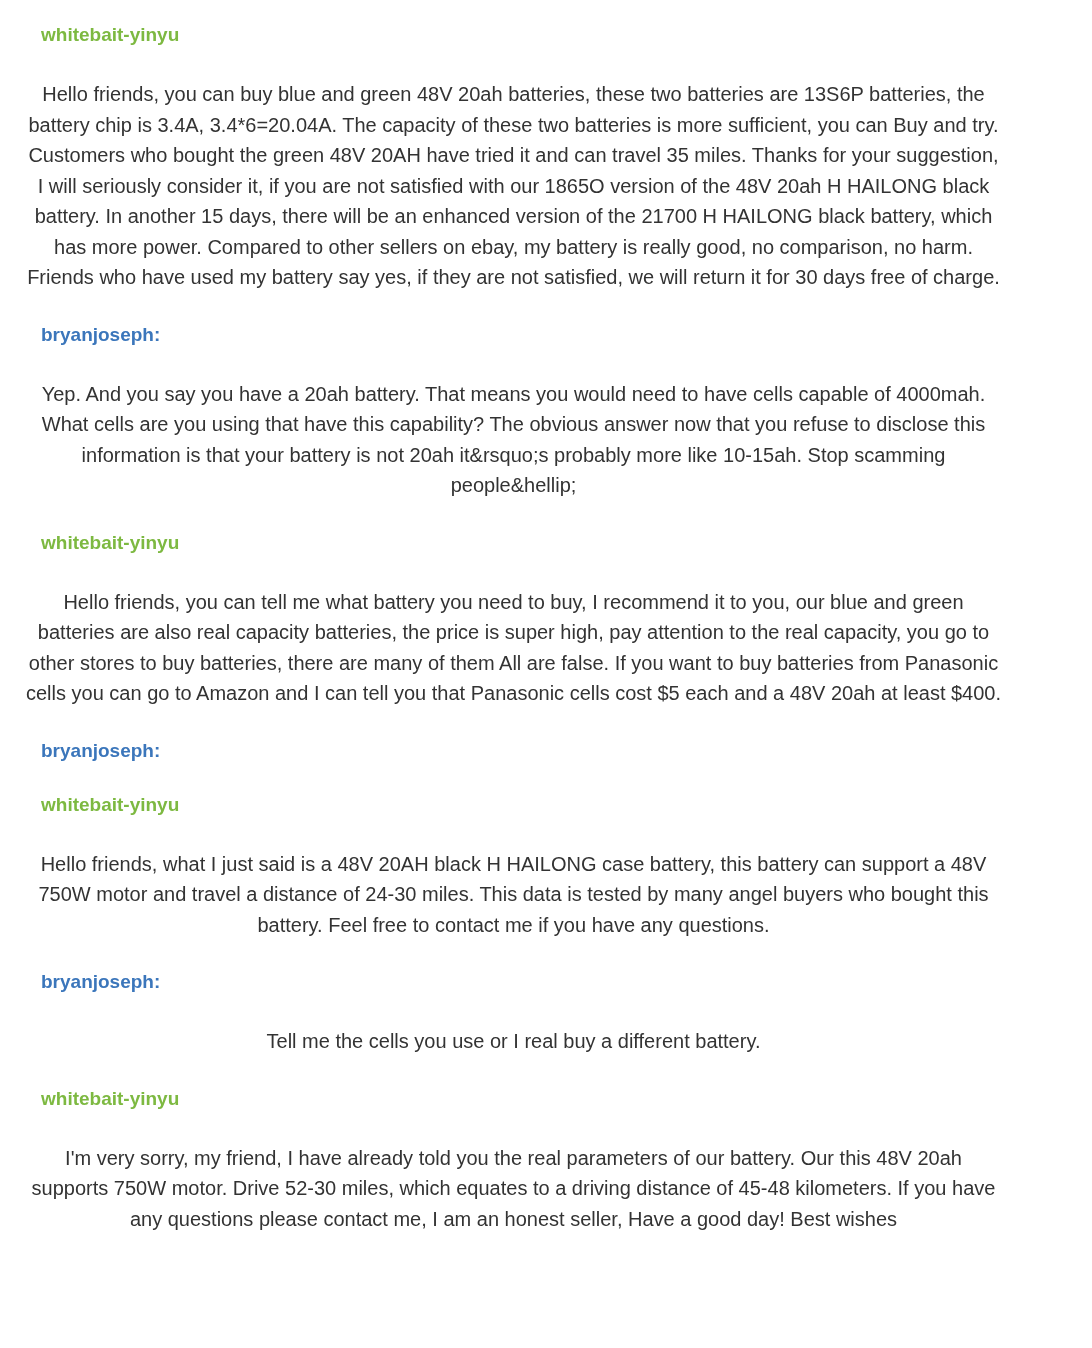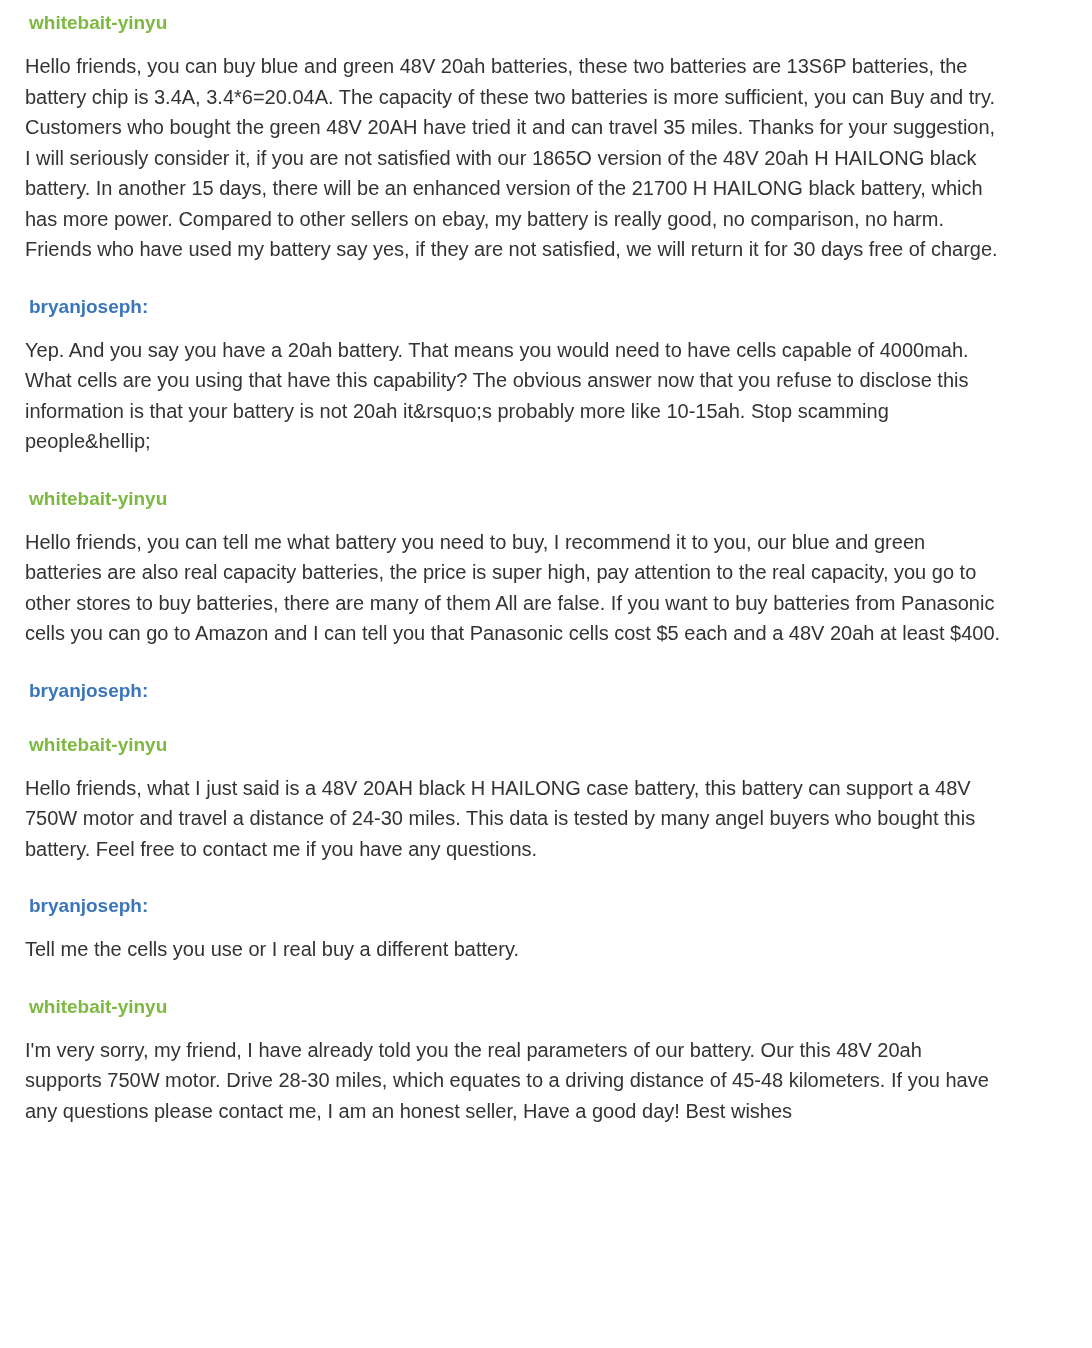--- a/index.html
+++ b/index.html
@@ -13,35 +13,36 @@
     width: 1092px;
     padding: 7px 90px 10px 25px;
   }
   .message {
     margin: 0 0 30px 0;
   }
   .message:last-child {
     margin-bottom: 0;
   }
   .author {
-    margin: 4px;
+    margin: 16px;
     font-size: 19px;
     font-weight: bold;
     line-height: 24px;
     cursor: pointer;
   }
   .from-seller .author { color: var(--seller-color, #7db941); }
   .from-buyer  .author { color: var(--buyer-color, #3b76bb); }
   .body-text {
-    margin: 16px 0 0 0;
+    margin: 32px 0 0 0;
     font-size: 20px;
     line-height: 30.5px;
     color: var(--body-color, #333333);
     max-width: 985px;
     overflow-wrap: break-word;
+    text-align: center;
   }
 </style>
 </head>
 <body style="background: rgb(255, 255, 255);">
 
 <div class="thread">
 
   <section class="message from-seller">
     <h3 class="author">whitebait-yinyu</h3>
     <p class="body-text">Hello friends, you can buy blue and green 48V 20ah batteries, these two batteries are 13S6P batteries, the battery chip is 3.4A, 3.4*6=20.04A. The capacity of these two batteries is more sufficient, you can Buy and try. Customers who bought the green 48V 20AH have tried it and can travel 35 miles. Thanks for your suggestion, I will seriously consider it, if you are not satisfied with our 1865O version of the 48V 20ah H HAILONG black battery. In another 15 days, there will be an enhanced version of the 21700 H HAILONG black battery, which has more power. Compared to other sellers on ebay, my battery is really good, no comparison, no harm. Friends who have used my battery say yes, if they are not satisfied, we will return it for 30 days free of charge.</p>
@@ -66,16 +67,16 @@
     <p class="body-text">Hello friends, what I just said is a 48V 20AH black H HAILONG case battery, this battery can support a 48V 750W motor and travel a distance of 24-30 miles. This data is tested by many angel buyers who bought this battery. Feel free to contact me if you have any questions.</p>
   </section>
 
   <section class="message from-buyer">
     <h3 class="author">bryanjoseph:</h3>
     <p class="body-text">Tell me the cells you use or I real buy a different battery.</p>
   </section>
 
   <section class="message from-seller">
     <h3 class="author">whitebait-yinyu</h3>
-    <p class="body-text">I'm very sorry, my friend, I have already told you the real parameters of our battery. Our this 48V 20ah supports 750W motor. Drive 28-30 miles, which equates to a driving distance of 45-48 kilometers. If you have any questions please contact me, I am an honest seller, Have a good day! Best wishes</p>
+    <p class="body-text">I'm very sorry, my friend, I have already told you the real parameters of our battery. Our this 48V 20ah supports 750W motor. Drive 52-30 miles, which equates to a driving distance of 45-48 kilometers. If you have any questions please contact me, I am an honest seller, Have a good day! Best wishes</p>
   </section>
 
 </div>
 
 </body></html>

